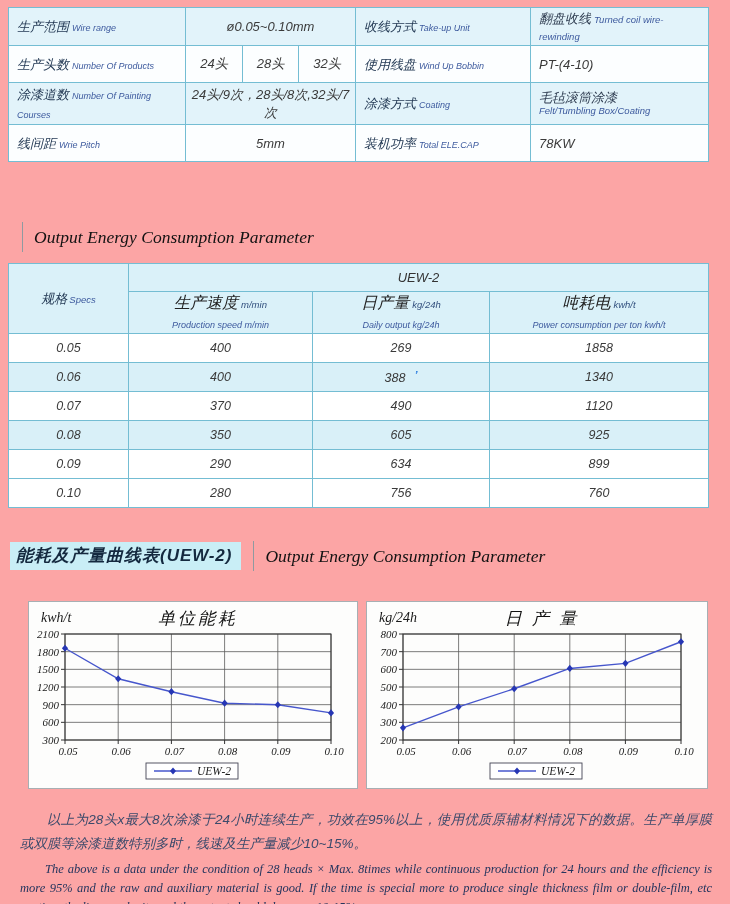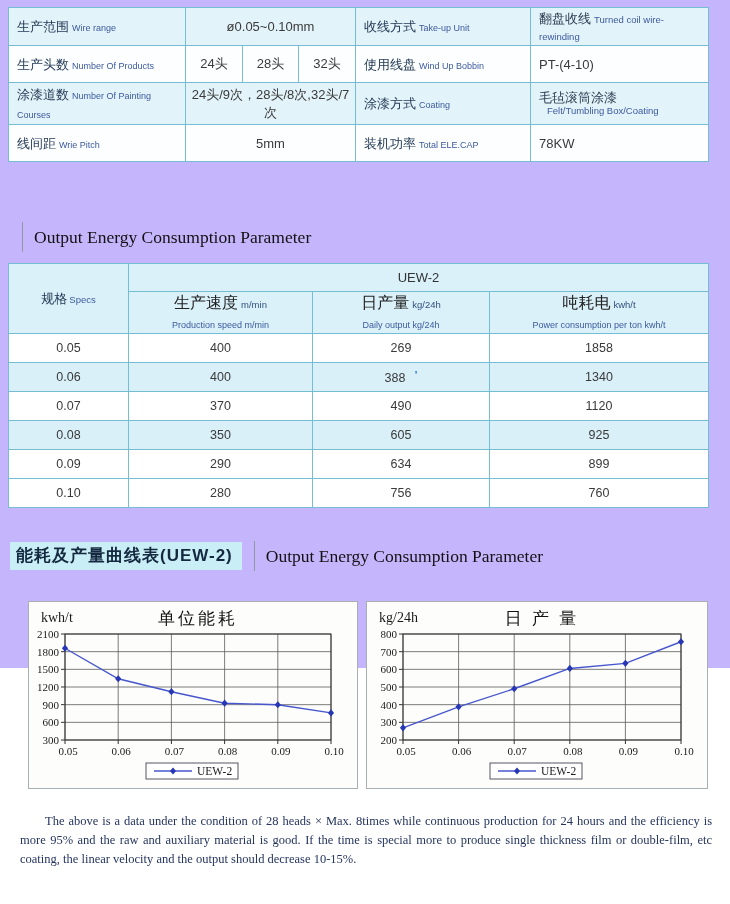--- a/index.html
+++ b/index.html
@@ -1,34 +1,34 @@
 <!DOCTYPE html>
 <html><head>
 <meta charset="utf-8">
 <style>
   html,body{margin:0;padding:0;}
   body{width:730px;height:904px;background:#ffffff;font-family:"Liberation Sans",sans-serif;position:relative;overflow:hidden;}
-  .page{position:relative;width:730px;height:668px;background:#c4b5fd;}
+  .page{position:relative;width:730px;height:904px;background:#fca5a5;font-style:italic;}
 
   
   table{border-collapse:collapse;table-layout:fixed;}
   .spec-table{position:absolute;left:8px;top:7px;width:700px;}
   .spec-table td{border:1px solid #74bdd3;padding:2px 4px;overflow:hidden;}
   .spec-table tr{height:37px;}
   .spec-table tr:nth-child(odd){background:#e2f3fa;}
   .spec-table tr:nth-child(even){background:#fcfeff;}
   .spec-table .lbl{padding-left:8px;}
   .spec-table .cn{font-size:13px;color:#243a55;}
   .spec-table .en{font-size:9px;color:#3d5a9e;margin-left:3px;}
   .spec-table .val{text-align:center;font-size:13px;color:#3a3a3a;}
   .spec-table .val-left{text-align:left;padding-left:8px;font-size:13px;color:#3a3a3a;}
   .spec-table .cn-v{font-size:13px;color:#2e3c50;}
   .spec-table .en-v{font-size:9.5px;color:#3d5a9e;margin-left:3px;}
   .spec-table .two-line .cn-v{display:block;line-height:14px;}
-  .spec-table .two-line .en-v{display:block;margin-left:8px;line-height:11px;}
+  .spec-table .two-line .en-v{display:block;margin-left:0;line-height:11px;}
 
   
   .section-header{position:absolute;display:flex;align-items:center;}
   .sec1{left:10px;top:222px;}
   .sec2{left:10px;top:541px;}
   .cn-highlight{background:#c9eef6;color:#14293f;font-weight:bold;font-size:17px;padding:2px 9px 3px 6px;letter-spacing:1px;white-space:nowrap;}
   .sec-divider{width:1px;height:30px;background:#8f9aa0;margin:0 11px 0 12px;}
   .sec-en{font-family:"Liberation Serif",serif;font-size:17.5px;color:#121212;white-space:nowrap;}
 
   
@@ -282,16 +282,17 @@
         <text x="12" y="20" text-anchor="start" font-size="14" fill="#1a1a1a">kg/24h</text>
         <text x="175" y="22" text-anchor="middle" font-size="17" fill="#111" font-family="&quot;Liberation Sans&quot;, sans-serif" letter-spacing="3">日 产 量</text>
         <rect x="123" y="161" width="92" height="16" fill="#fff" stroke="#445" stroke-width="0.9"></rect>
         <line x1="131" y1="169" x2="169" y2="169" stroke="#4656cc" stroke-width="1.3"></line>
         <path d="M 150 165.6 L 153 169 L 150 172.4 L 147 169 Z" fill="#2636b4"></path>
         <text x="174" y="173" text-anchor="start" font-size="11.5" fill="#1a1a1a">UEW-2</text>
       </svg>
   </div>
 
   <div class="footnote">
+    <p class="cn">以上为28头x最大8次涂漆于24小时连续生产，功效在95%以上，使用优质原辅材料情况下的数据。生产单厚膜或双膜等涂漆道数特别多时，线速及生产量减少10~15%。</p>
     <p class="en">The above is a data under the condition of 28 heads × Max. 8times while continuous production for 24 hours and the efficiency is more 95% and the raw and auxiliary material is good. If the time is special more to produce single thickness film or double-film, etc coating, the linear velocity and the output should decrease 10-15%.</p>
   </div>
 
 </div>
 
 </body></html>

